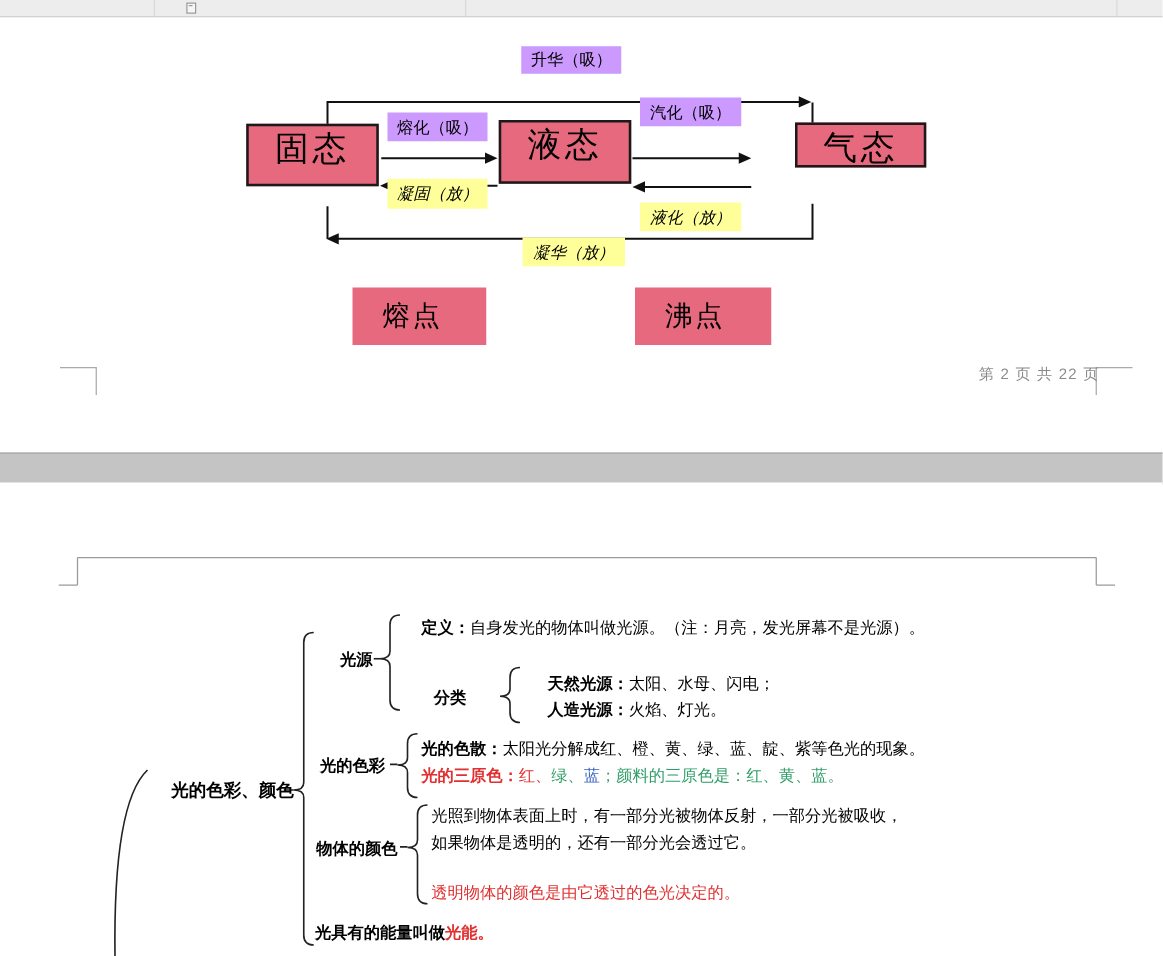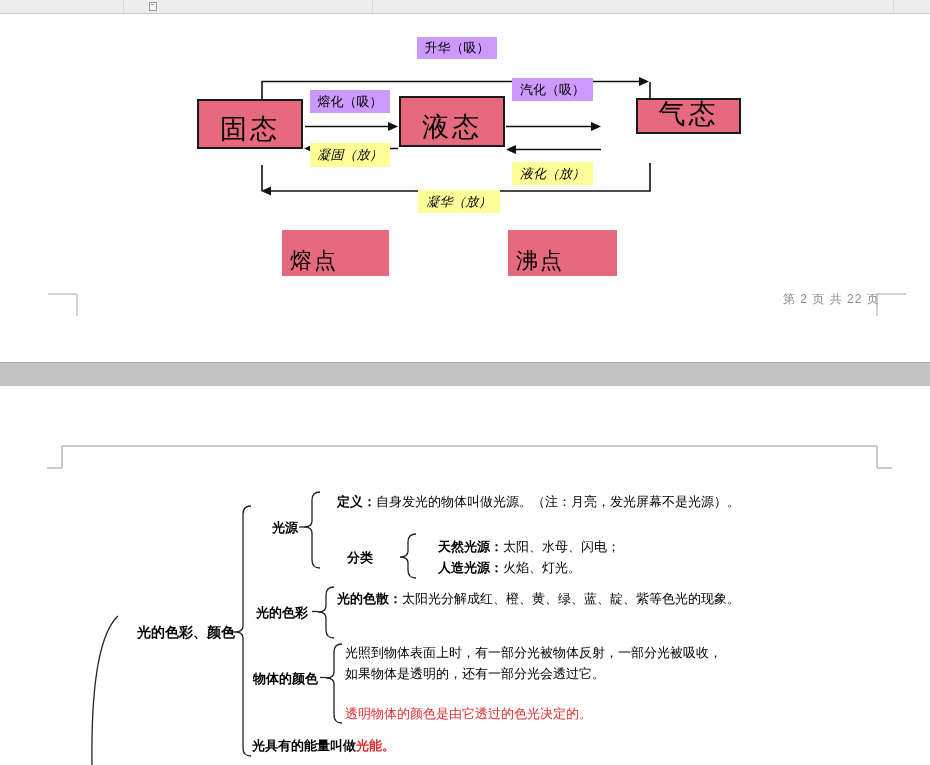--- a/index.html
+++ b/index.html
@@ -29,29 +29,29 @@
   }
   
   .chip{
     position:absolute;display:flex;align-items:center;justify-content:center;
     font-size:13px;color:#000;white-space:nowrap;
     font-family:"Liberation Serif","DejaVu Serif",serif;
   }
   .chip.purple{background:#cc99ff;}
   .chip.yellow{background:#ffff99;font-style:italic;}
   .state-box{
-    position:absolute;display:flex;align-items:flex-end;justify-content:center;
+    position:absolute;display:flex;align-items:flex-start;justify-content:center;
     background:#e6697e;border:2px solid #1a1a1a;box-sizing:border-box;
     font-size:27px;letter-spacing:3px;color:#000;
     font-family:"Liberation Serif","DejaVu Serif",serif;
   }
   .point-box{
-    position:absolute;display:flex;align-items:flex-end;
+    position:absolute;display:flex;align-items:center;
     background:#e6697e;font-size:22px;letter-spacing:2px;color:#000;
-    padding-left:8px;box-sizing:border-box;
+    padding-left:24px;box-sizing:border-box;
     font-family:Liberation Sans, sans-serif;
   }
   .svg-layer{position:absolute;left:0;top:0;pointer-events:none;}
   .footer-text{
     position:absolute;left:783px;top:291px;
     font-size:12px;color:#8a8a8a;letter-spacing:1px;white-space:nowrap;
   }
   
   .cm-line{
     position:absolute;white-space:nowrap;font-size:13px;color:#000;
@@ -197,20 +197,23 @@
   <div class="cm-line" style="left:438px;top:173px">
     <span class="b">人造光源：</span><span>火焰、灯光。</span>
   </div>
 
   <div class="cm-line b" style="left:256px;top:218px">
     <span>光的色彩</span>
   </div>
   <div class="cm-line" style="left:337px;top:204px">
     <span class="b">光的色散：</span><span>太阳光分解成红、橙、黄、绿、蓝、靛、紫等色光的现象。</span>
   </div>
+  <div class="cm-line" style="left:337px;top:226px">
+    <span class="b red">光的三原色：</span><span class="red">红、</span><span class="green">绿、</span><span class="blue">蓝</span><span class="green">；</span><span class="green">颜料的三原色是：红、黄、蓝。</span>
+  </div>
 
   <div class="cm-line b" style="left:253px;top:284px">
     <span>物体的颜色</span>
   </div>
   <div class="cm-line" style="left:345px;top:258px">
     <span>光照到物体表面上时，有一部分光被物体反射，一部分光被吸收，</span>
   </div>
   <div class="cm-line" style="left:345px;top:279px">
     <span>如果物体是透明的，还有一部分光会透过它。</span>
   </div>

